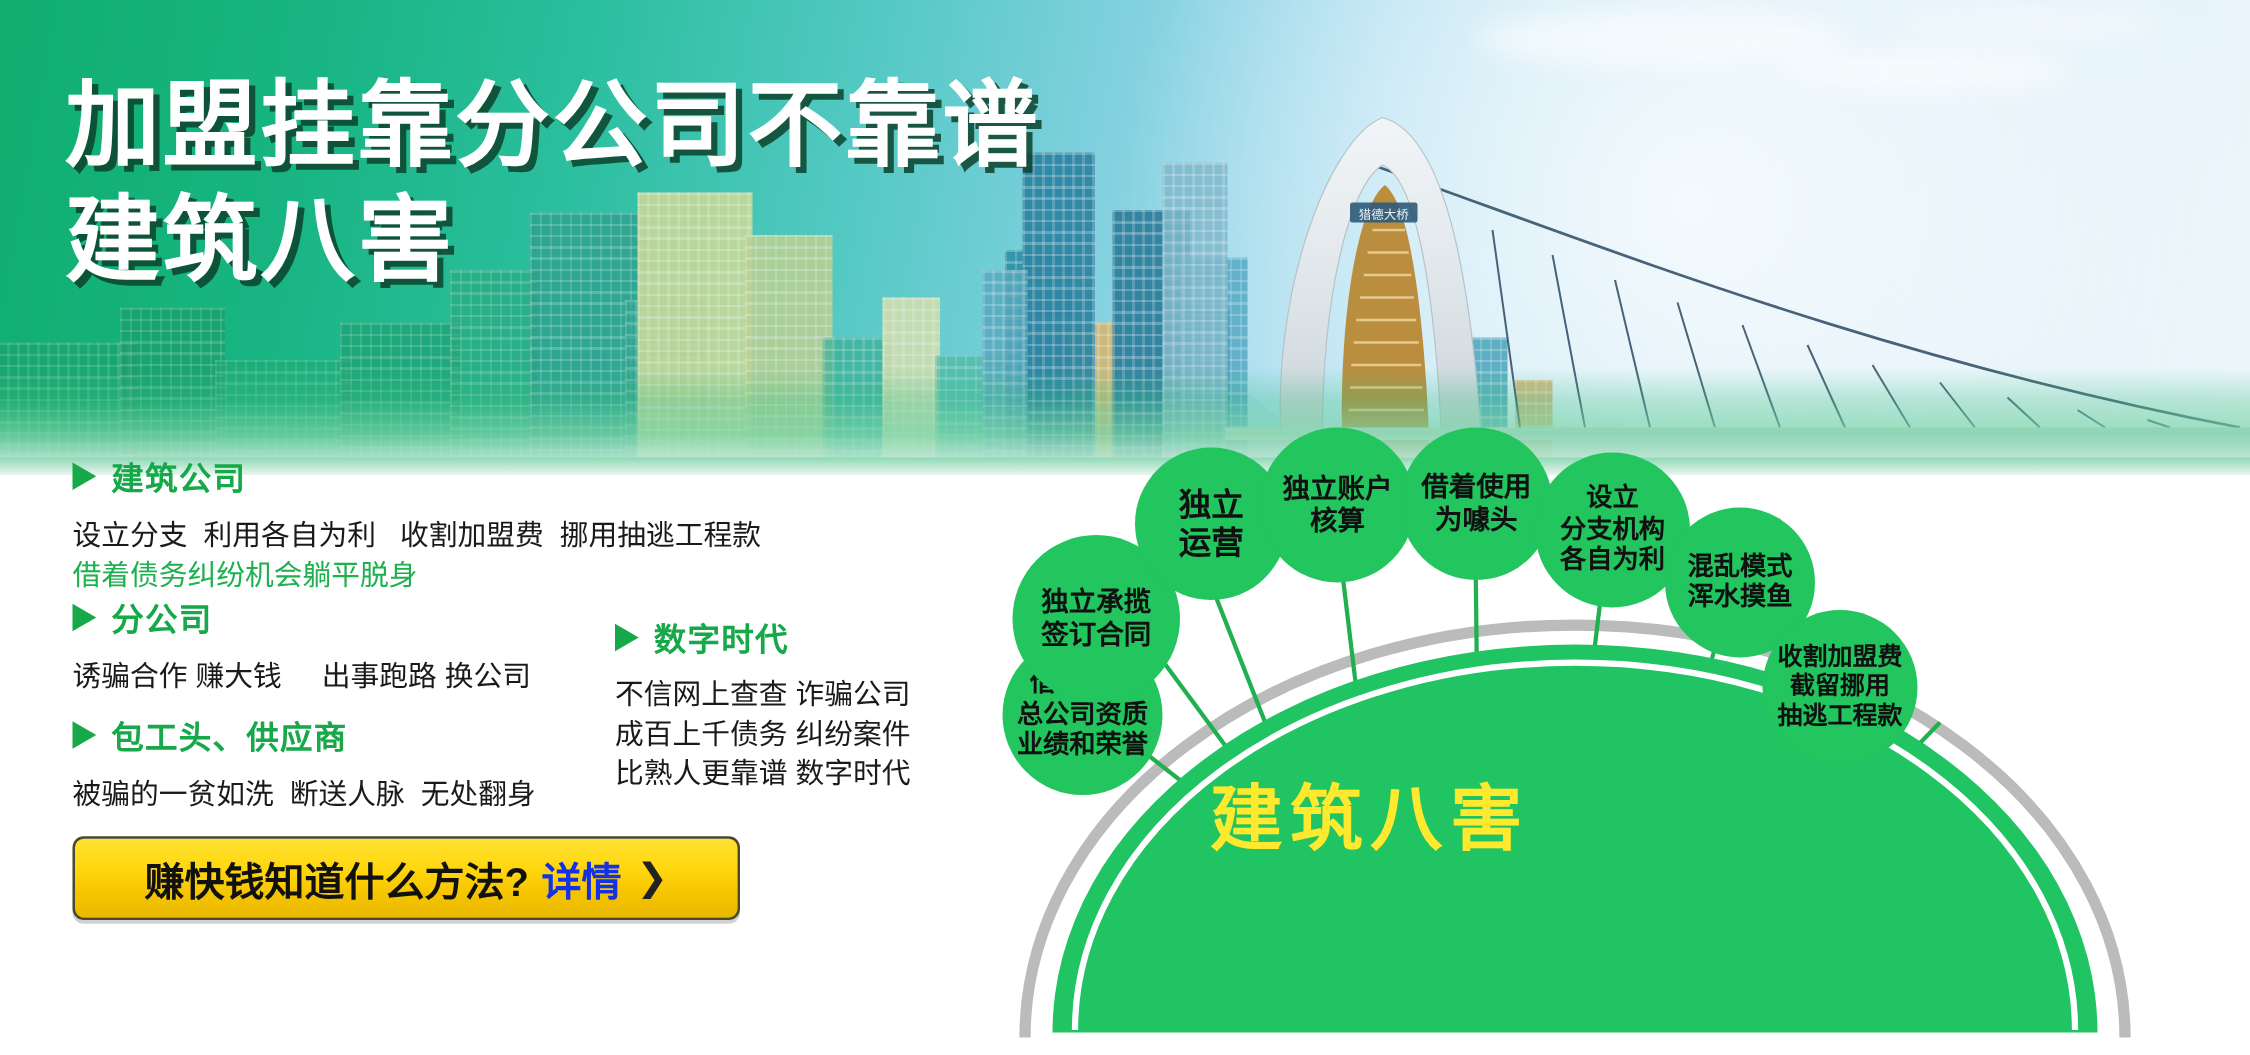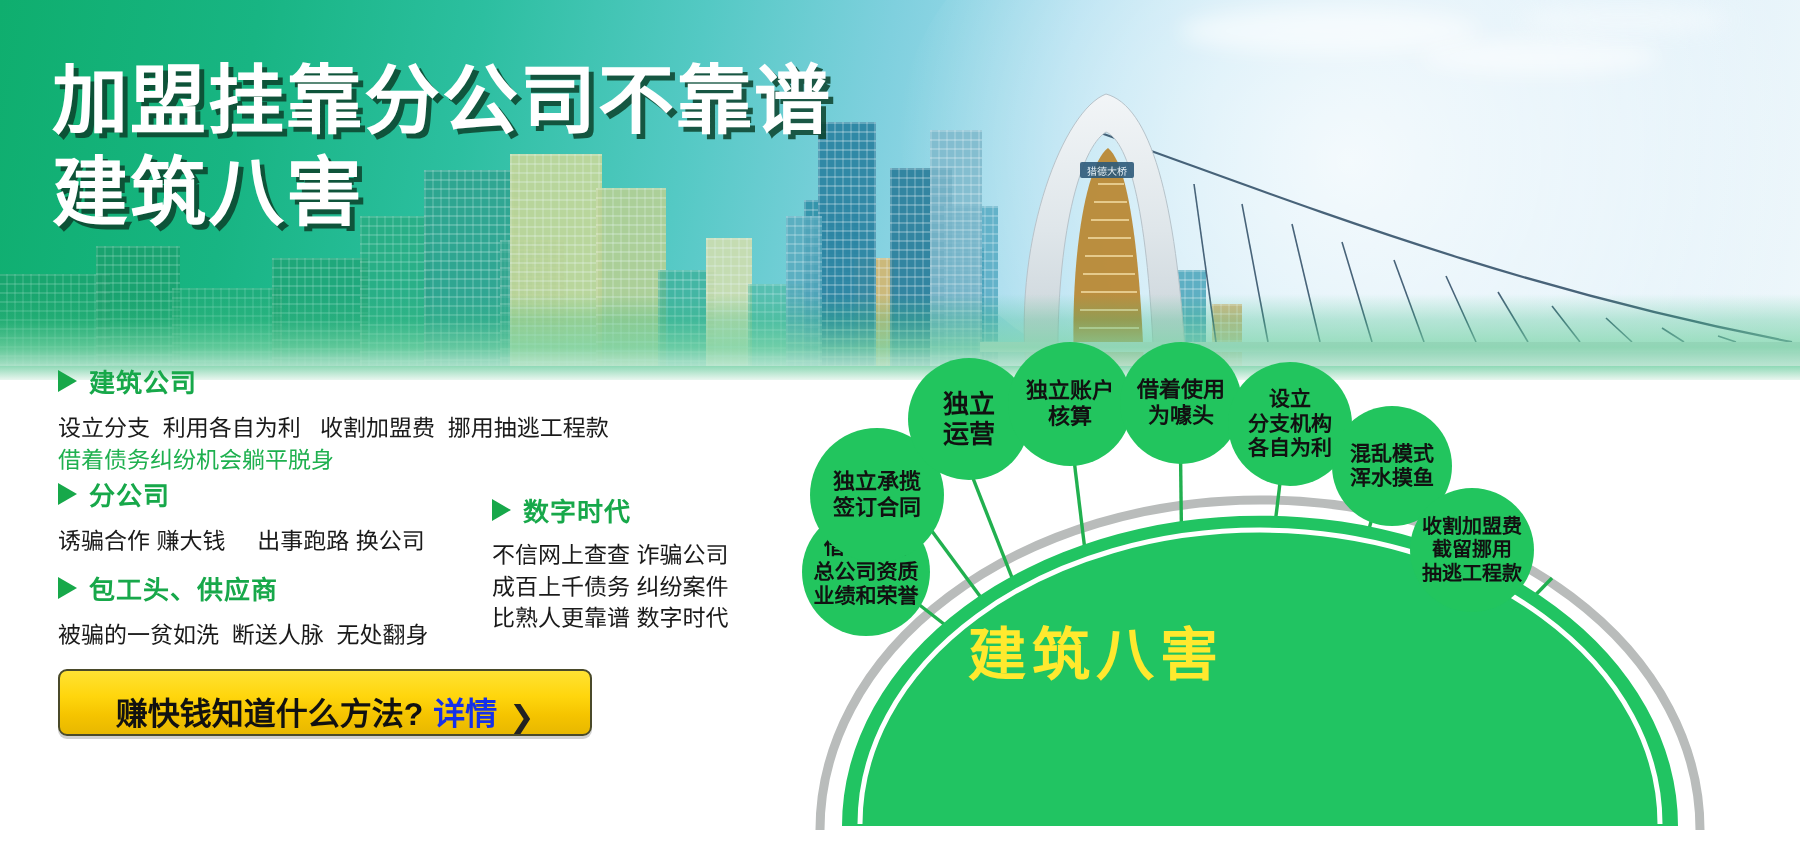--- a/index.html
+++ b/index.html
@@ -39,21 +39,21 @@
   .sec{position:absolute;}
   .sec-head{display:flex;align-items:center;gap:12px;}
   .tri{width:0;height:0;border-left:19px solid #17a84a;border-top:11px solid transparent;border-bottom:11px solid transparent;}
   .sec-title{font-size:26px;font-weight:700;color:#17a84a;letter-spacing:1px;}
   .sec-line{font-size:23px;color:#1a1a1a;line-height:1.38;white-space:pre;}
   .sec-line.green{color:#1fb04f;}
 
   .cta{position:absolute;left:58px;top:277px;width:530px;height:63px;border-radius:9px;
        background:linear-gradient(to bottom,#ffe233 0%,#ffd60d 40%,#f5c400 70%,#e8b800 100%);
        border:2px solid #4a4a2a;box-shadow:0 3px 0 rgba(0,0,0,.18);
-       display:flex;align-items:flex-end;justify-content:center;gap:10px;}
+       display:flex;align-items:center;justify-content:center;gap:10px;}
   .cta-main{font-size:32px;font-weight:700;color:#111;letter-spacing:0px;}
   .cta-link{font-size:32px;font-weight:700;color:#1531e8;}
   .cta-arrow{font-size:30px;color:#222;font-weight:400;margin-left:2px;}
 
   
   .diagram{position:absolute;left:790px;top:330px;width:1010px;height:514px;}
   .diagram svg{position:absolute;left:0;top:0;}
   .bub{position:absolute;border-radius:50%;background:#22c55e;display:flex;align-items:center;
        justify-content:center;text-align:center;color:#111;font-weight:700;line-height:1.16;}
   .dome-label{position:absolute;color:#ffe92e;font-size:58px;font-weight:700;letter-spacing:6px;}

